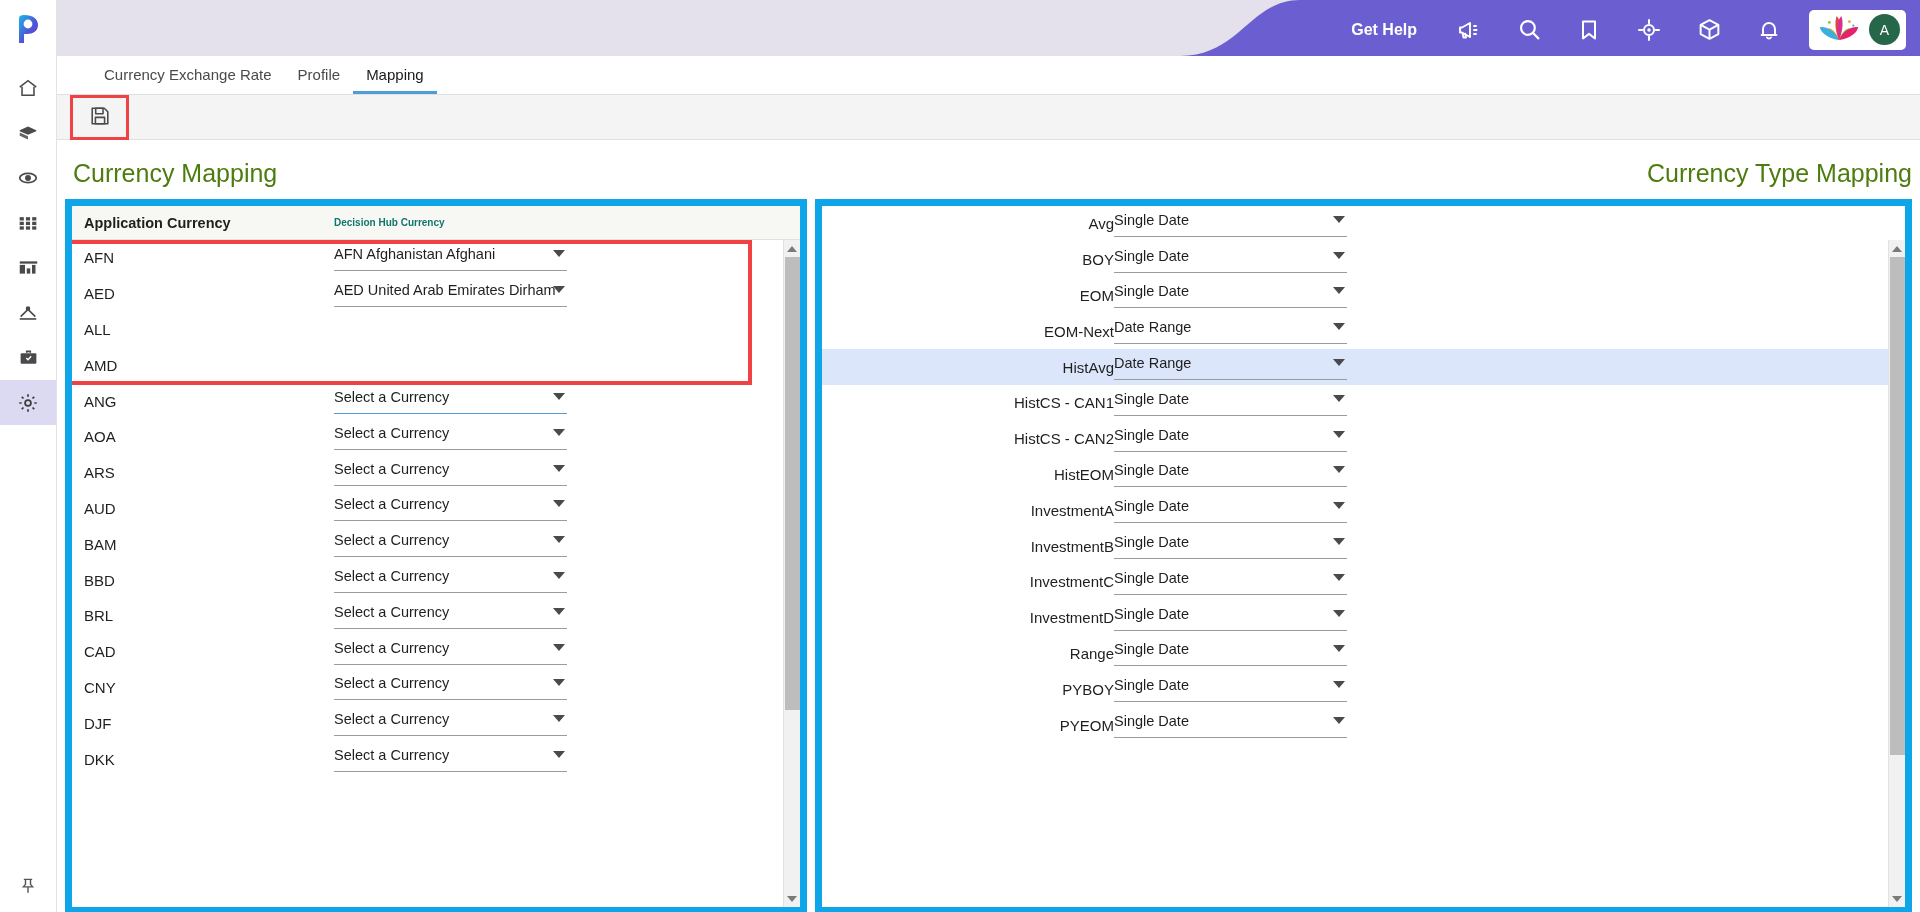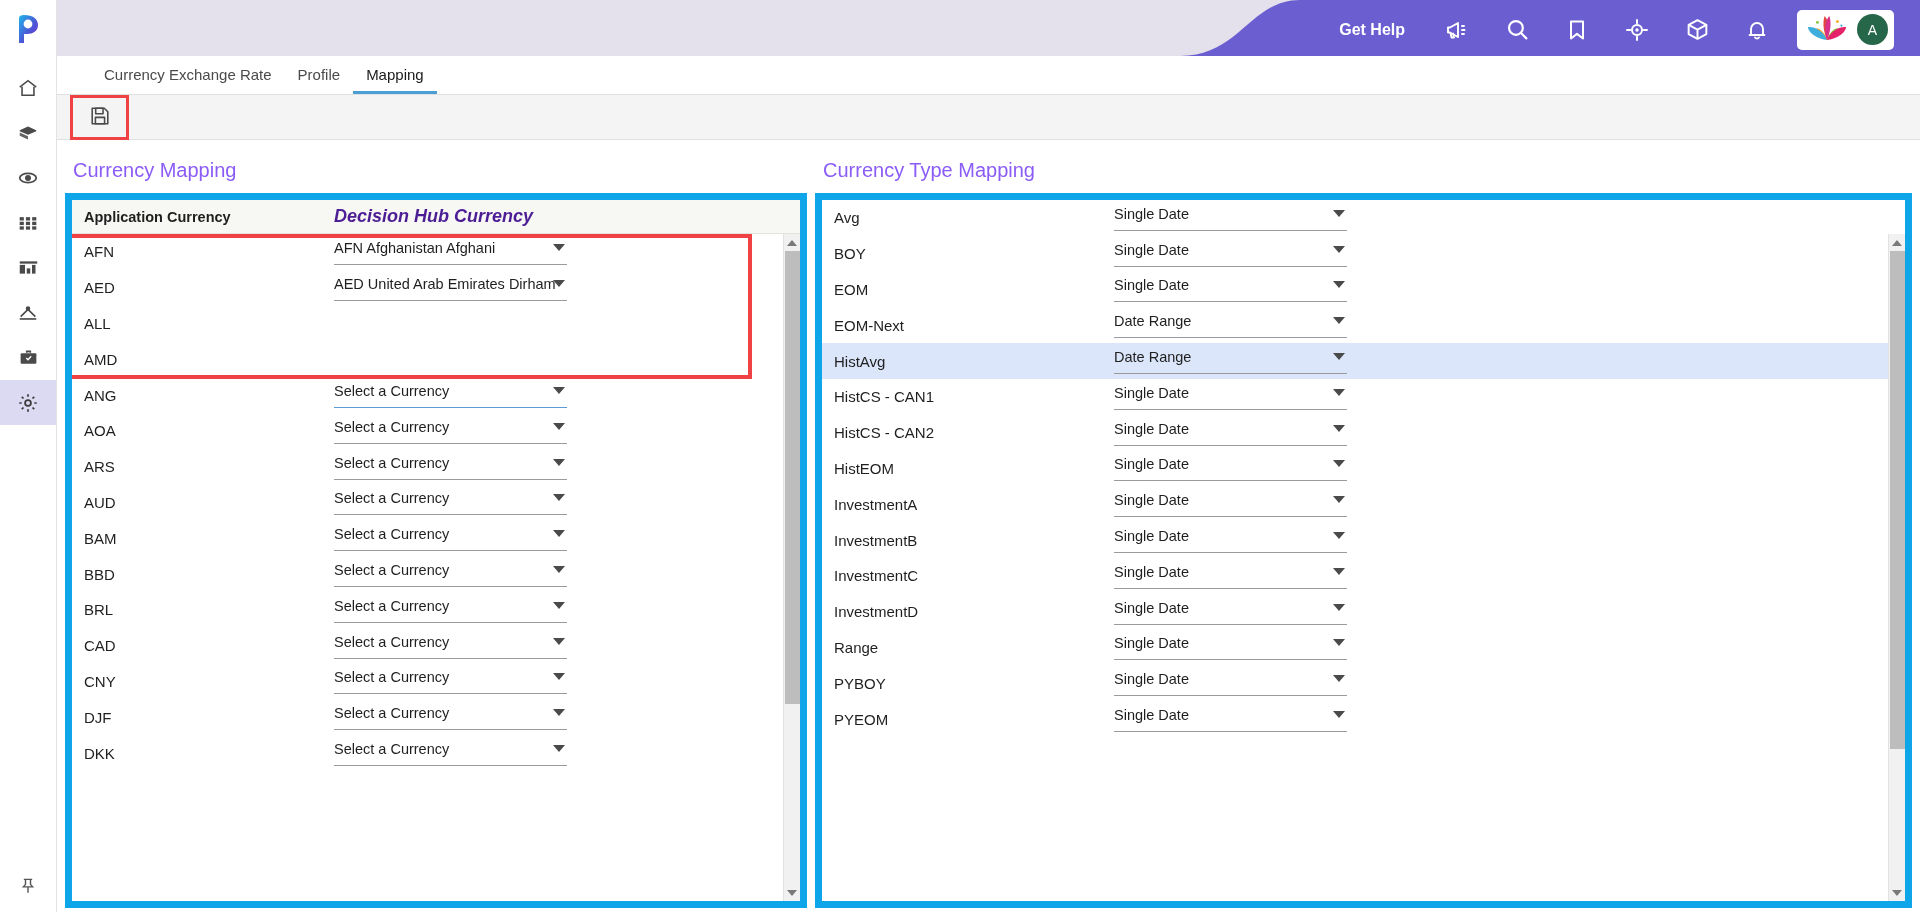--- a/index.html
+++ b/index.html
@@ -45,21 +45,21 @@
     background: #6b5ed0;
   }
   .header-purple::before {
     content: ""; position: absolute; left: -86px; top: 0;
     width: 120px; height: 56px; background: #6b5ed0;
     border-top-left-radius: 0;
     clip-path: polygon(100% 0, 100% 100%, 0 100%);
   }
   .header-right {
     position: absolute; right: 0; top: 0; height: 59px;
-    display: flex; align-items: center; gap: 0px; padding-right: 20px;
+    display: flex; align-items: center; gap: 0px; padding-right: 8px;
     z-index: 5;
   }
   .get-help {
     color: #ffffff; font-size: 16px; font-weight: bold;
     padding: 0 22px; white-space: nowrap;
   }
   .hicon {
     width: 60px; height: 56px; display: flex;
     align-items: center; justify-content: center; color: #ffffff;
   }
@@ -105,38 +105,39 @@
   }
 
   
   .panel-left {
     position: absolute; left: 57px; top: 141px; width: 750px; bottom: 0;
     padding: 12px 0 0 8px;
   }
   .panel-right {
     position: absolute; left: 807px; top: 141px; right: 0; bottom: 0;
     padding: 12px 8px 1px 8px;
+    text-align: right;
   }
   .panel-title {
-    font-size: 20px; color: #8b5cf6; font-weight: normal;
+    font-size: 25px; color: #4d7c0f; font-weight: normal;
     margin: 6px 0 11px 8px;
   }
   .grid-wrap {
     position: relative; border: 7px solid #0ea5e9;
     background: #fff; overflow: hidden;
   }
   .panel-left .grid-wrap  { height: 715px; }
   .panel-right .grid-wrap { height: 715px; }
 
   .grid-head {
     display: flex; background: #f7f7f3;
     border-bottom: 1px solid #e2e2de; height: 34px; align-items: center;
   }
   .grid-head .c1 { font-size: 14.5px; font-weight: bold; color: #1f1f1f; }
-  .grid-head .c2 { font-size: 18px; font-weight: bold; color: #4c1d95; font-style: italic; }
+  .grid-head .c2 { font-size: 10px; font-weight: bold; color: #0f766e; }
 
   .c1 { padding-left: 12px; }
   .panel-left  .c1 { width: 262px; }
   .panel-left  .c2 { width: 420px; }
   .panel-right .c1 { width: 292px; }
   .panel-right .c2 { width: 420px; }
 
   .grid-body { position: relative; }
   .row {
     display: flex; align-items: center; height: 35.8px;

